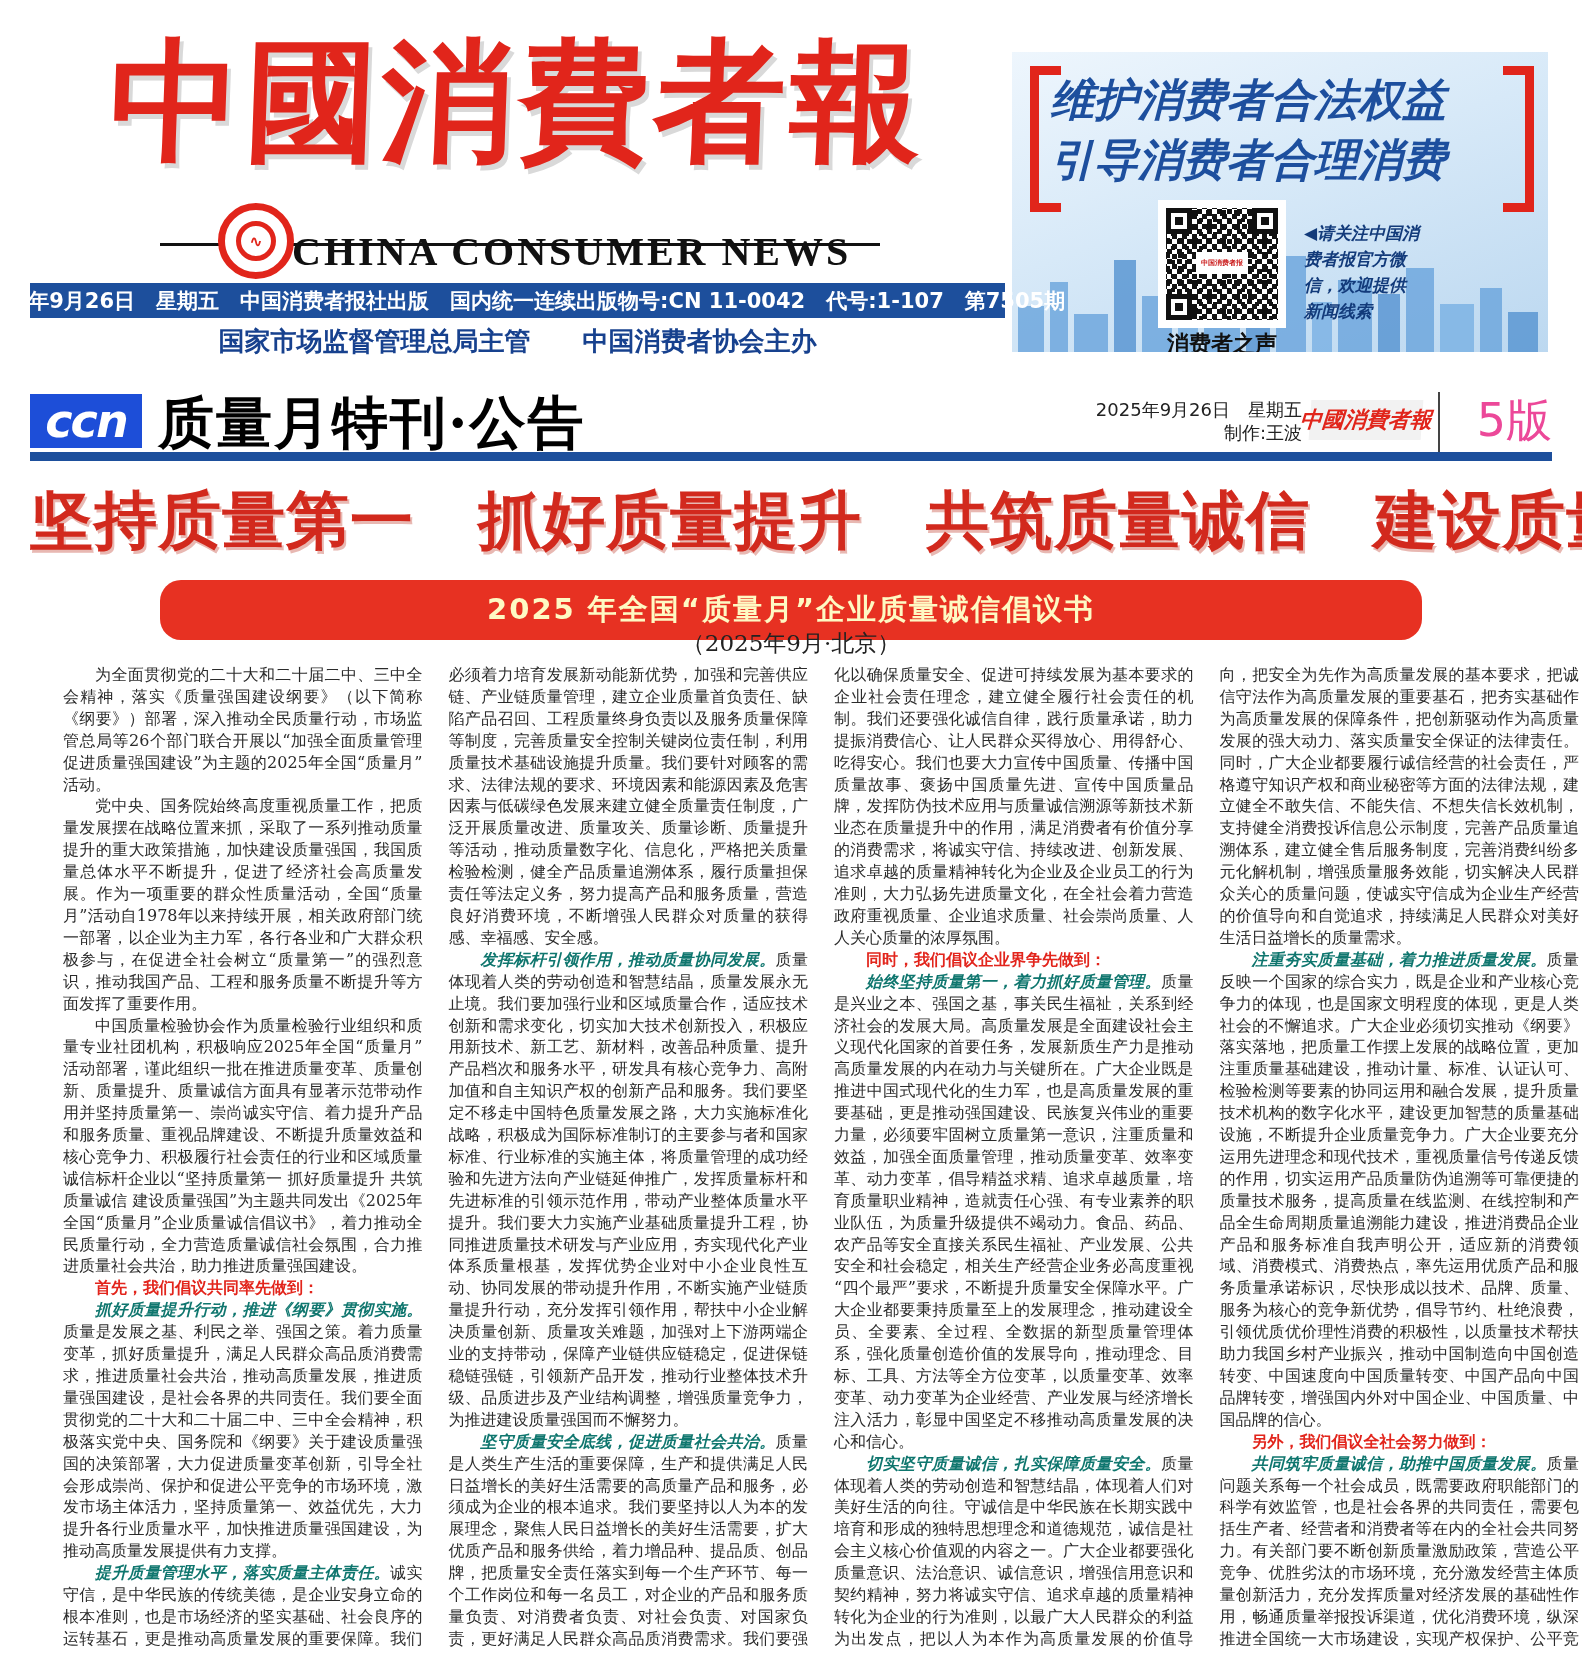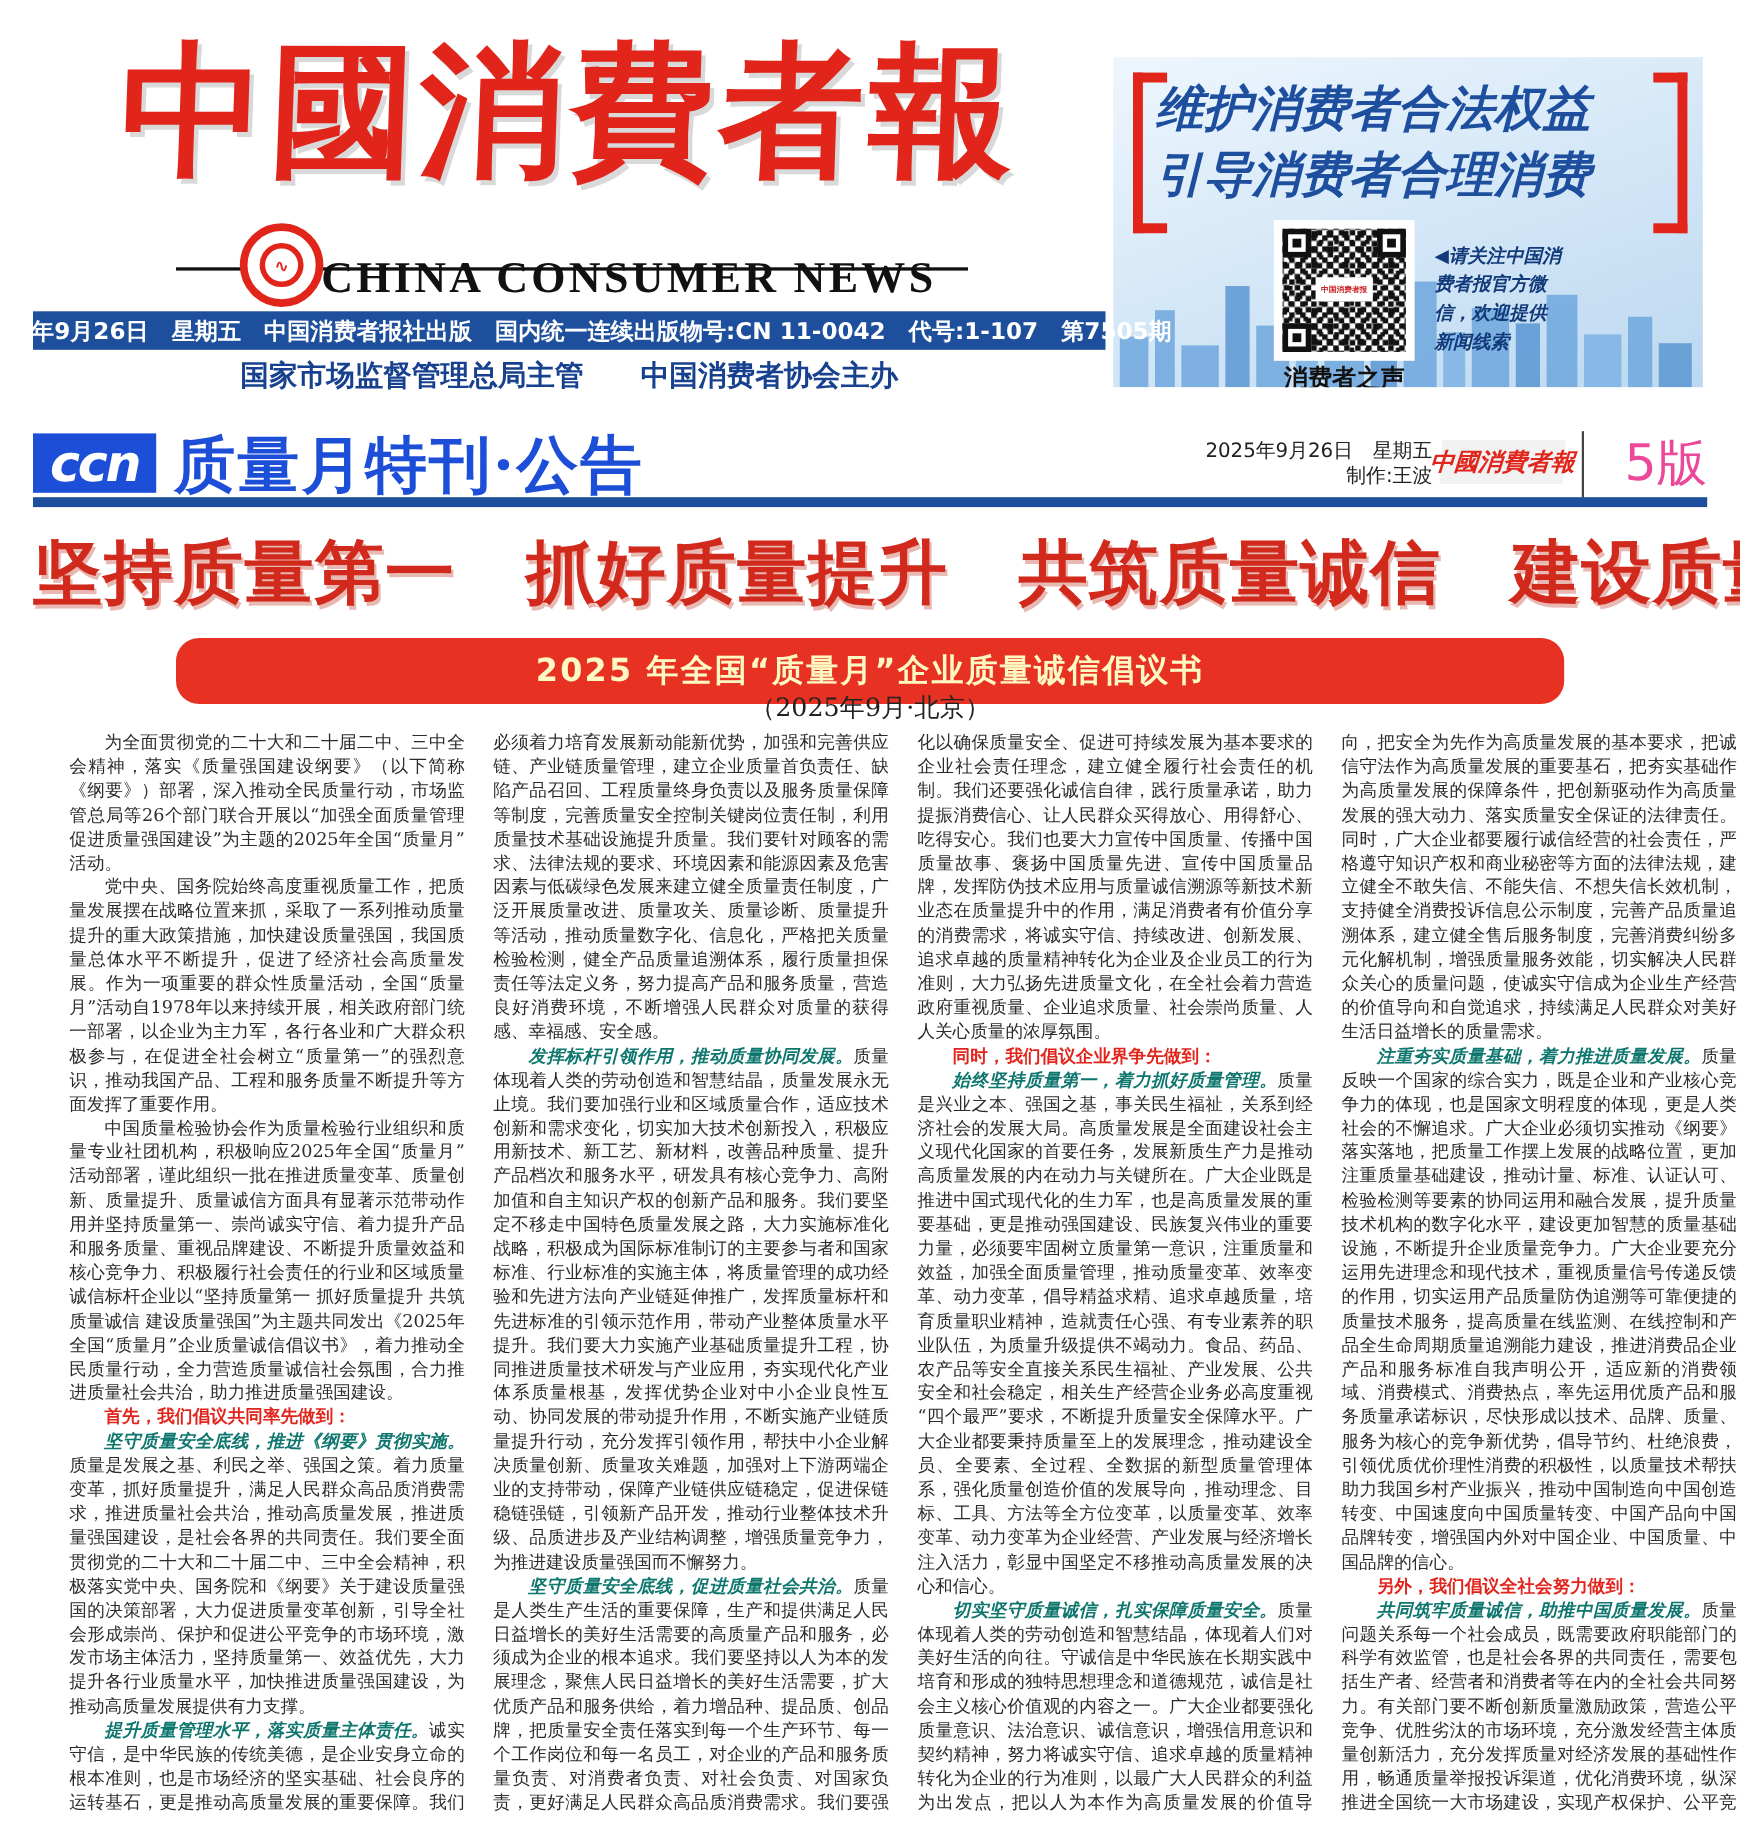--- a/index.html
+++ b/index.html
@@ -49,21 +49,21 @@
     font-weight:700;white-space:nowrap;}
   .sponsor{position:absolute;left:30px;top:324px;width:975px;text-align:center;
     color:#17418e;font-weight:900;font-size:26px;}
 
   
   .sec{position:absolute;left:30px;top:392px;width:1522px;height:58px;}
   .ccn-box{position:absolute;left:0;top:2px;width:112px;height:54px;background:#1d4ed8;
     color:#fff;display:flex;align-items:center;justify-content:center;
     font-weight:900;font-style:italic;font-size:46px;letter-spacing:-2px;}
   .sec-title{position:absolute;left:128px;top:-6px;font-family:"DejaVu Serif",serif;
-    font-weight:900;font-size:56px;color:#1d4ed8;letter-spacing:2px;white-space:nowrap;}
+    font-weight:900;font-size:56px;color:#000000;letter-spacing:2px;white-space:nowrap;}
   .sec-meta{position:absolute;right:250px;top:6px;text-align:right;color:#222;
     font-size:18px;line-height:23px;}
   .sec-paperlogo{position:absolute;right:130px;top:8px;width:112px;height:40px;background:#f2f2f2;
     color:#e1251b;font-family:"DejaVu Serif",serif;font-weight:900;font-style:italic;
     font-size:22px;display:flex;align-items:center;justify-content:center;white-space:nowrap;
     transform:skewX(-4deg);}
   .sec-div{position:absolute;right:112px;top:0;height:62px;border-left:2px solid #444;}
   .sec-page{position:absolute;right:0;top:-2px;font-size:46px;color:#ec4899;font-weight:400;}
   .blue-rule{position:absolute;left:30px;top:452px;width:1522px;height:9px;background:#1d4f9c;}
 
@@ -174,21 +174,21 @@
 
   <div class="headline">坚持质量第一　抓好质量提升　共筑质量诚信　建设质量强国</div>
   <div class="pill">2025 年全国“质量月”企业质量诚信倡议书</div>
   <div class="byline">（2025年9月·北京）</div>
 
   <div class="article">
       <p class="p-plain">为全面贯彻党的二十大和二十届二中、三中全会精神，落实《质量强国建设纲要》（以下简称《纲要》）部署，深入推动全民质量行动，市场监管总局等26个部门联合开展以“加强全面质量管理 促进质量强国建设”为主题的2025年全国“质量月”活动。</p>
       <p class="p-plain">党中央、国务院始终高度重视质量工作，把质量发展摆在战略位置来抓，采取了一系列推动质量提升的重大政策措施，加快建设质量强国，我国质量总体水平不断提升，促进了经济社会高质量发展。作为一项重要的群众性质量活动，全国“质量月”活动自1978年以来持续开展，相关政府部门统一部署，以企业为主力军，各行各业和广大群众积极参与，在促进全社会树立“质量第一”的强烈意识，推动我国产品、工程和服务质量不断提升等方面发挥了重要作用。</p>
       <p class="p-plain">中国质量检验协会作为质量检验行业组织和质量专业社团机构，积极响应2025年全国“质量月”活动部署，谨此组织一批在推进质量变革、质量创新、质量提升、质量诚信方面具有显著示范带动作用并坚持质量第一、崇尚诚实守信、着力提升产品和服务质量、重视品牌建设、不断提升质量效益和核心竞争力、积极履行社会责任的行业和区域质量诚信标杆企业以“坚持质量第一 抓好质量提升 共筑质量诚信 建设质量强国”为主题共同发出《2025年全国“质量月”企业质量诚信倡议书》，着力推动全民质量行动，全力营造质量诚信社会氛围，合力推进质量社会共治，助力推进质量强国建设。</p>
       <p class="p-red">首先，我们倡议共同率先做到：</p>
-      <p class="p-item"><span class="lead">坚守质量安全底线，推进《纲要》贯彻实施。</span>质量是发展之基、利民之举、强国之策。着力质量变革，抓好质量提升，满足人民群众高品质消费需求，推进质量社会共治，推动高质量发展，推进质量强国建设，是社会各界的共同责任。我们要全面贯彻党的二十大和二十届二中、三中全会精神，积极落实党中央、国务院和《纲要》关于建设质量强国的决策部署，大力促进质量变革创新，引导全社会形成崇尚、保护和促进公平竞争的市场环境，激发市场主体活力，坚持质量第一、效益优先，大力提升各行业质量水平，加快推进质量强国建设，为推动高质量发展提供有力支撑。</p>
+      <p class="p-item"><span class="lead">抓好质量提升行动，推进《纲要》贯彻实施。</span>质量是发展之基、利民之举、强国之策。着力质量变革，抓好质量提升，满足人民群众高品质消费需求，推进质量社会共治，推动高质量发展，推进质量强国建设，是社会各界的共同责任。我们要全面贯彻党的二十大和二十届二中、三中全会精神，积极落实党中央、国务院和《纲要》关于建设质量强国的决策部署，大力促进质量变革创新，引导全社会形成崇尚、保护和促进公平竞争的市场环境，激发市场主体活力，坚持质量第一、效益优先，大力提升各行业质量水平，加快推进质量强国建设，为推动高质量发展提供有力支撑。</p>
       <p class="p-item"><span class="lead">提升质量管理水平，落实质量主体责任。</span>诚实守信，是中华民族的传统美德，是企业安身立命的根本准则，也是市场经济的坚实基础、社会良序的运转基石，更是推动高质量发展的重要保障。我们必须着力培育发展新动能新优势，加强和完善供应链、产业链质量管理，建立企业质量首负责任、缺陷产品召回、工程质量终身负责以及服务质量保障等制度，完善质量安全控制关键岗位责任制，利用质量技术基础设施提升质量。我们要针对顾客的需求、法律法规的要求、环境因素和能源因素及危害因素与低碳绿色发展来建立健全质量责任制度，广泛开展质量改进、质量攻关、质量诊断、质量提升等活动，推动质量数字化、信息化，严格把关质量检验检测，健全产品质量追溯体系，履行质量担保责任等法定义务，努力提高产品和服务质量，营造良好消费环境，不断增强人民群众对质量的获得感、幸福感、安全感。</p>
       <p class="p-item"><span class="lead">发挥标杆引领作用，推动质量协同发展。</span>质量体现着人类的劳动创造和智慧结晶，质量发展永无止境。我们要加强行业和区域质量合作，适应技术创新和需求变化，切实加大技术创新投入，积极应用新技术、新工艺、新材料，改善品种质量、提升产品档次和服务水平，研发具有核心竞争力、高附加值和自主知识产权的创新产品和服务。我们要坚定不移走中国特色质量发展之路，大力实施标准化战略，积极成为国际标准制订的主要参与者和国家标准、行业标准的实施主体，将质量管理的成功经验和先进方法向产业链延伸推广，发挥质量标杆和先进标准的引领示范作用，带动产业整体质量水平提升。我们要大力实施产业基础质量提升工程，协同推进质量技术研发与产业应用，夯实现代化产业体系质量根基，发挥优势企业对中小企业良性互动、协同发展的带动提升作用，不断实施产业链质量提升行动，充分发挥引领作用，帮扶中小企业解决质量创新、质量攻关难题，加强对上下游两端企业的支持带动，保障产业链供应链稳定，促进保链稳链强链，引领新产品开发，推动行业整体技术升级、品质进步及产业结构调整，增强质量竞争力，为推进建设质量强国而不懈努力。</p>
       <p class="p-item"><span class="lead">坚守质量安全底线，促进质量社会共治。</span>质量是人类生产生活的重要保障，生产和提供满足人民日益增长的美好生活需要的高质量产品和服务，必须成为企业的根本追求。我们要坚持以人为本的发展理念，聚焦人民日益增长的美好生活需要，扩大优质产品和服务供给，着力增品种、提品质、创品牌，把质量安全责任落实到每一个生产环节、每一个工作岗位和每一名员工，对企业的产品和服务质量负责、对消费者负责、对社会负责、对国家负责，更好满足人民群众高品质消费需求。我们要强化以确保质量安全、促进可持续发展为基本要求的企业社会责任理念，建立健全履行社会责任的机制。我们还要强化诚信自律，践行质量承诺，助力提振消费信心、让人民群众买得放心、用得舒心、吃得安心。我们也要大力宣传中国质量、传播中国质量故事、褒扬中国质量先进、宣传中国质量品牌，发挥防伪技术应用与质量诚信溯源等新技术新业态在质量提升中的作用，满足消费者有价值分享的消费需求，将诚实守信、持续改进、创新发展、追求卓越的质量精神转化为企业及企业员工的行为准则，大力弘扬先进质量文化，在全社会着力营造政府重视质量、企业追求质量、社会崇尚质量、人人关心质量的浓厚氛围。</p>
       <p class="p-red">同时，我们倡议企业界争先做到：</p>
       <p class="p-item"><span class="lead">始终坚持质量第一，着力抓好质量管理。</span>质量是兴业之本、强国之基，事关民生福祉，关系到经济社会的发展大局。高质量发展是全面建设社会主义现代化国家的首要任务，发展新质生产力是推动高质量发展的内在动力与关键所在。广大企业既是推进中国式现代化的生力军，也是高质量发展的重要基础，更是推动强国建设、民族复兴伟业的重要力量，必须要牢固树立质量第一意识，注重质量和效益，加强全面质量管理，推动质量变革、效率变革、动力变革，倡导精益求精、追求卓越质量，培育质量职业精神，造就责任心强、有专业素养的职业队伍，为质量升级提供不竭动力。食品、药品、农产品等安全直接关系民生福祉、产业发展、公共安全和社会稳定，相关生产经营企业务必高度重视“四个最严”要求，不断提升质量安全保障水平。广大企业都要秉持质量至上的发展理念，推动建设全员、全要素、全过程、全数据的新型质量管理体系，强化质量创造价值的发展导向，推动理念、目标、工具、方法等全方位变革，以质量变革、效率变革、动力变革为企业经营、产业发展与经济增长注入活力，彰显中国坚定不移推动高质量发展的决心和信心。</p>
       <p class="p-item"><span class="lead">切实坚守质量诚信，扎实保障质量安全。</span>质量体现着人类的劳动创造和智慧结晶，体现着人们对美好生活的向往。守诚信是中华民族在长期实践中培育和形成的独特思想理念和道德规范，诚信是社会主义核心价值观的内容之一。广大企业都要强化质量意识、法治意识、诚信意识，增强信用意识和契约精神，努力将诚实守信、追求卓越的质量精神转化为企业的行为准则，以最广大人民群众的利益为出发点，把以人为本作为高质量发展的价值导向，把安全为先作为高质量发展的基本要求，把诚信守法作为高质量发展的重要基石，把夯实基础作为高质量发展的保障条件，把创新驱动作为高质量发展的强大动力、落实质量安全保证的法律责任。同时，广大企业都要履行诚信经营的社会责任，严格遵守知识产权和商业秘密等方面的法律法规，建立健全不敢失信、不能失信、不想失信长效机制，支持健全消费投诉信息公示制度，完善产品质量追溯体系，建立健全售后服务制度，完善消费纠纷多元化解机制，增强质量服务效能，切实解决人民群众关心的质量问题，使诚实守信成为企业生产经营的价值导向和自觉追求，持续满足人民群众对美好生活日益增长的质量需求。</p>
       <p class="p-item"><span class="lead">注重夯实质量基础，着力推进质量发展。</span>质量反映一个国家的综合实力，既是企业和产业核心竞争力的体现，也是国家文明程度的体现，更是人类社会的不懈追求。广大企业必须切实推动《纲要》落实落地，把质量工作摆上发展的战略位置，更加注重质量基础建设，推动计量、标准、认证认可、检验检测等要素的协同运用和融合发展，提升质量技术机构的数字化水平，建设更加智慧的质量基础设施，不断提升企业质量竞争力。广大企业要充分运用先进理念和现代技术，重视质量信号传递反馈的作用，切实运用产品质量防伪追溯等可靠便捷的质量技术服务，提高质量在线监测、在线控制和产品全生命周期质量追溯能力建设，推进消费品企业产品和服务标准自我声明公开，适应新的消费领域、消费模式、消费热点，率先运用优质产品和服务质量承诺标识，尽快形成以技术、品牌、质量、服务为核心的竞争新优势，倡导节约、杜绝浪费，引领优质优价理性消费的积极性，以质量技术帮扶助力我国乡村产业振兴，推动中国制造向中国创造转变、中国速度向中国质量转变、中国产品向中国品牌转变，增强国内外对中国企业、中国质量、中国品牌的信心。</p>
       <p class="p-red">另外，我们倡议全社会努力做到：</p>
       <p class="p-item"><span class="lead">共同筑牢质量诚信，助推中国质量发展。</span>质量问题关系每一个社会成员，既需要政府职能部门的科学有效监管，也是社会各界的共同责任，需要包括生产者、经营者和消费者等在内的全社会共同努力。有关部门要不断创新质量激励政策，营造公平竞争、优胜劣汰的市场环境，充分激发经营主体质量创新活力，充分发挥质量对经济发展的基础性作用，畅通质量举报投诉渠道，优化消费环境，纵深推进全国统一大市场建设，实现产权保护、公平竞争、质量标准等制度的统一，持续增强高质量发展的持久动力。消费者要掌握质量知识，对产品和服务质量的优劣“用脚去投票”，着力抵制低价无序竞争乱象。行业协会和质量机构要加强质量方面的引导和监督，督促行业诚信自律，引导企业提升产品品质，传递质量信任、引导质量消费。新闻媒体要发挥舆论监督和引导作用，宣传推广优质产品和服务，引导消费者科学理性消费，形成全社会崇尚质量的浓厚氛围。科研技术和检验检测等机构要注重提高计量测试、检验检测、认证认可服务水平，提升检验工作质量和技术把关水平，不断增强质量基础支撑能力和服务能力。通过社会各界的共同努力，优化营商环境，齐抓质量提升，激发市场活力、释放消费潜力、促进产业升级、增强发展动力，凝聚质量共识，促进质量合力，加快质量变革，形成强大力量，为我国全面建设社会主义现代化国家奠定质量基础。</p>
     </div>

